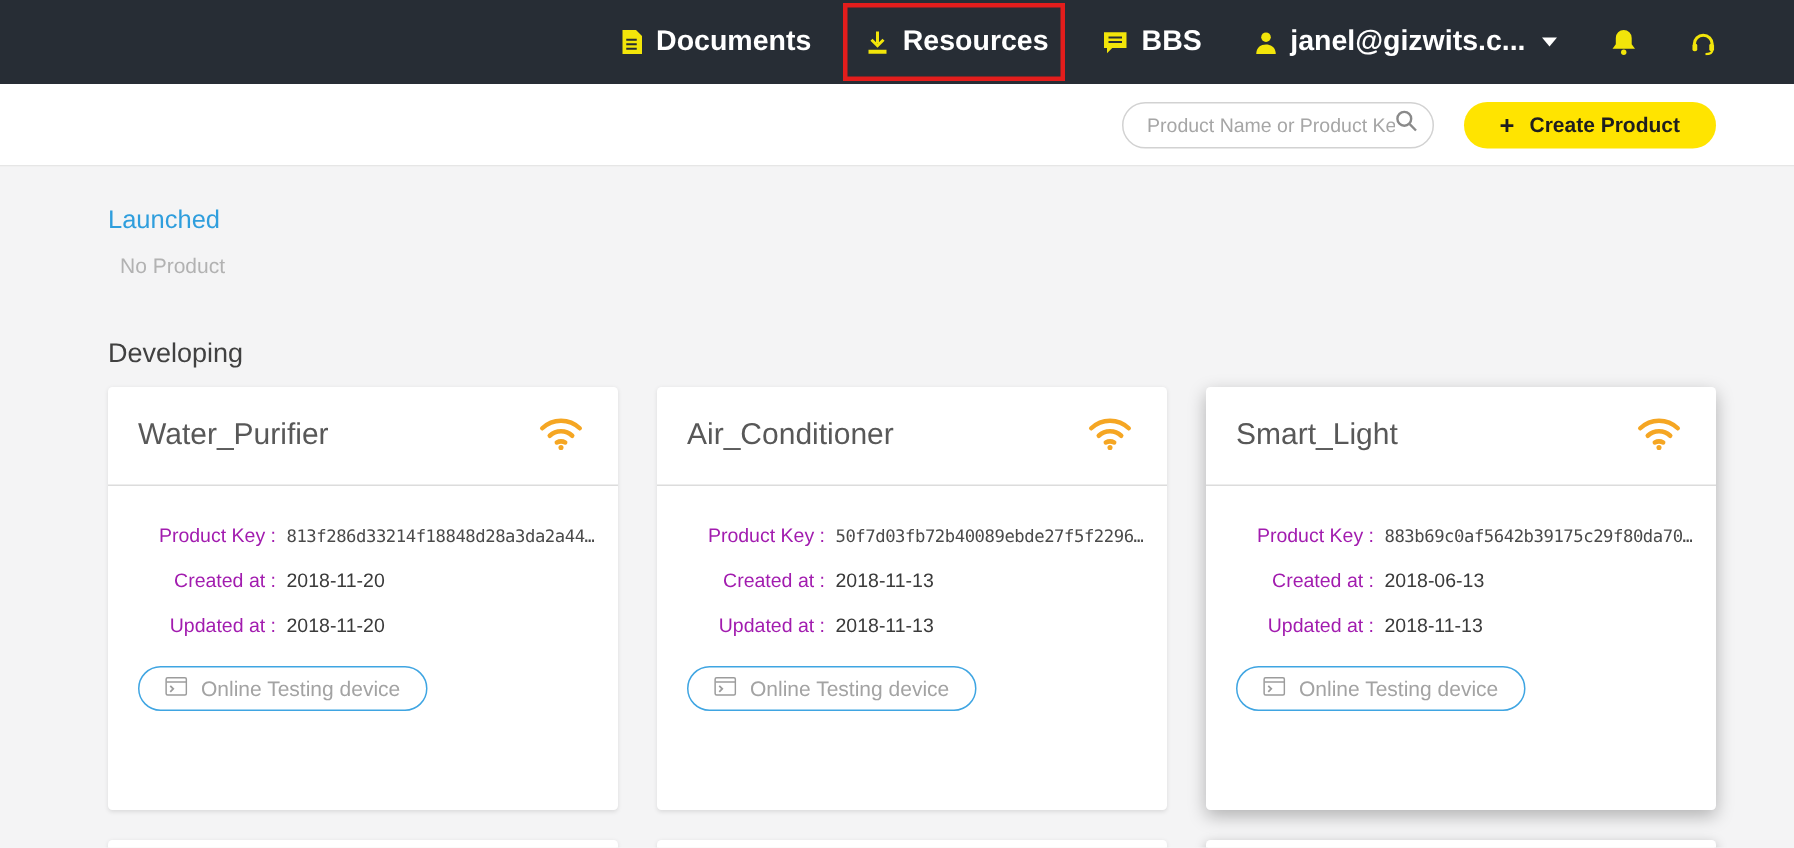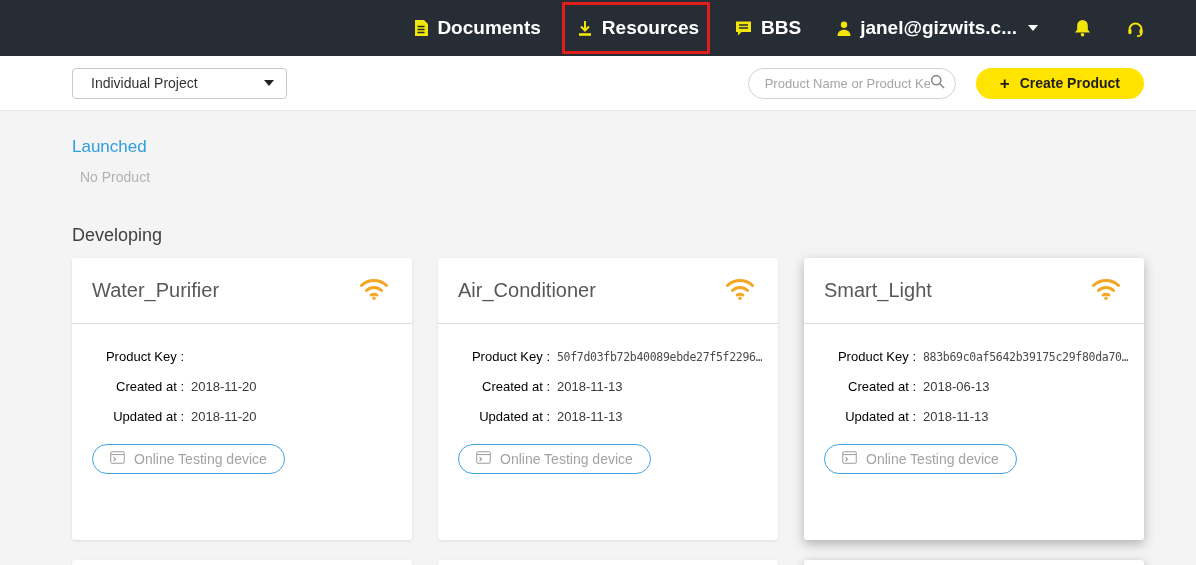--- a/index.html
+++ b/index.html
@@ -107,21 +107,21 @@
   .card-head {
     height: 66px; padding: 0 22px 0 20px;
     display: flex; align-items: center; justify-content: space-between;
     border-bottom: 1px solid #dcdcdc;
   }
   .card-title { font-size: 20px; font-weight: 400; color: #585858; }
   .card-body { padding: 10px 16px 0 16px; }
   .info-row { display: flex; align-items: baseline; margin-top: 15px; }
   .info-label {
     width: 96px; flex-shrink: 0; text-align: right;
-    font-size: 13px; color: #000000;
+    font-size: 13px; color: #a21caf;
   }
   .info-value { margin-left: 7px; font-size: 13px; color: #3a3a3a; }
   .info-value.key {
     font-family: "DejaVu Sans Mono", monospace;
     font-size: 11.5px; letter-spacing: -0.3px; color: #4a4a4a;
     white-space: nowrap; overflow: hidden;
   }
   .test-btn {
     margin: 20px 0 0 4px; height: 30px; padding: 0 17px;
     border: 1px solid #3fa5e2; border-radius: 15px; background: transparent;
@@ -196,24 +196,20 @@
             <rect x="1.3" y="9" width="3.2" height="5.2" rx="1.4" fill="#f2e50a"></rect>
             <rect x="12.5" y="9" width="3.2" height="5.2" rx="1.4" fill="#f2e50a"></rect>
             <path d="M14.5 13.5c0 2-2.5 2.6-4.5 2.6" stroke="#f2e50a" stroke-width="1.6"></path>
           </svg>
       </span>
     </a>
   </nav>
 </header>
 
 <div class="toolbar">
-  <div class="select">
-    <span class="select-value">Individual Project</span>
-    <span class="select-caret"></span>
-  </div>
   <div class="toolbar-right">
     <div class="search-box">
       <input type="text" placeholder="Product Name or Product Key" style="">
       <span>
         <svg width="15" height="15" viewBox="0 0 15 15" fill="none" stroke="#8a8a8a" stroke-width="1.6">
             <circle cx="6.2" cy="6.2" r="4.6"></circle>
             <path d="M9.8 9.8L14 14"></path>
           </svg>
       </span>
     </div>
@@ -239,20 +235,21 @@
               <path d="M3.5 9.5a18 18 0 0 1 25 0" stroke-width="3"></path>
               <path d="M8.5 14.5a11 11 0 0 1 15 0" stroke-width="3"></path>
               <path d="M13.2 19a6 6 0 0 1 5.6 0" stroke-width="3"></path>
               <circle cx="16" cy="22.3" r="1.7" fill="#f5a623" stroke="none"></circle>
             </svg>
         </span>
       </div>
       <div class="card-body">
         <div class="info-row">
           <span class="info-label">Product Key :</span>
+          <span class="info-value key">813f286d33214f18848d28a3da2a44…</span>
         </div>
         <div class="info-row">
           <span class="info-label">Created at :</span>
           <span class="info-value">2018-11-20</span>
         </div>
         <div class="info-row">
           <span class="info-label">Updated at :</span>
           <span class="info-value">2018-11-20</span>
         </div>
         <button class="test-btn">

